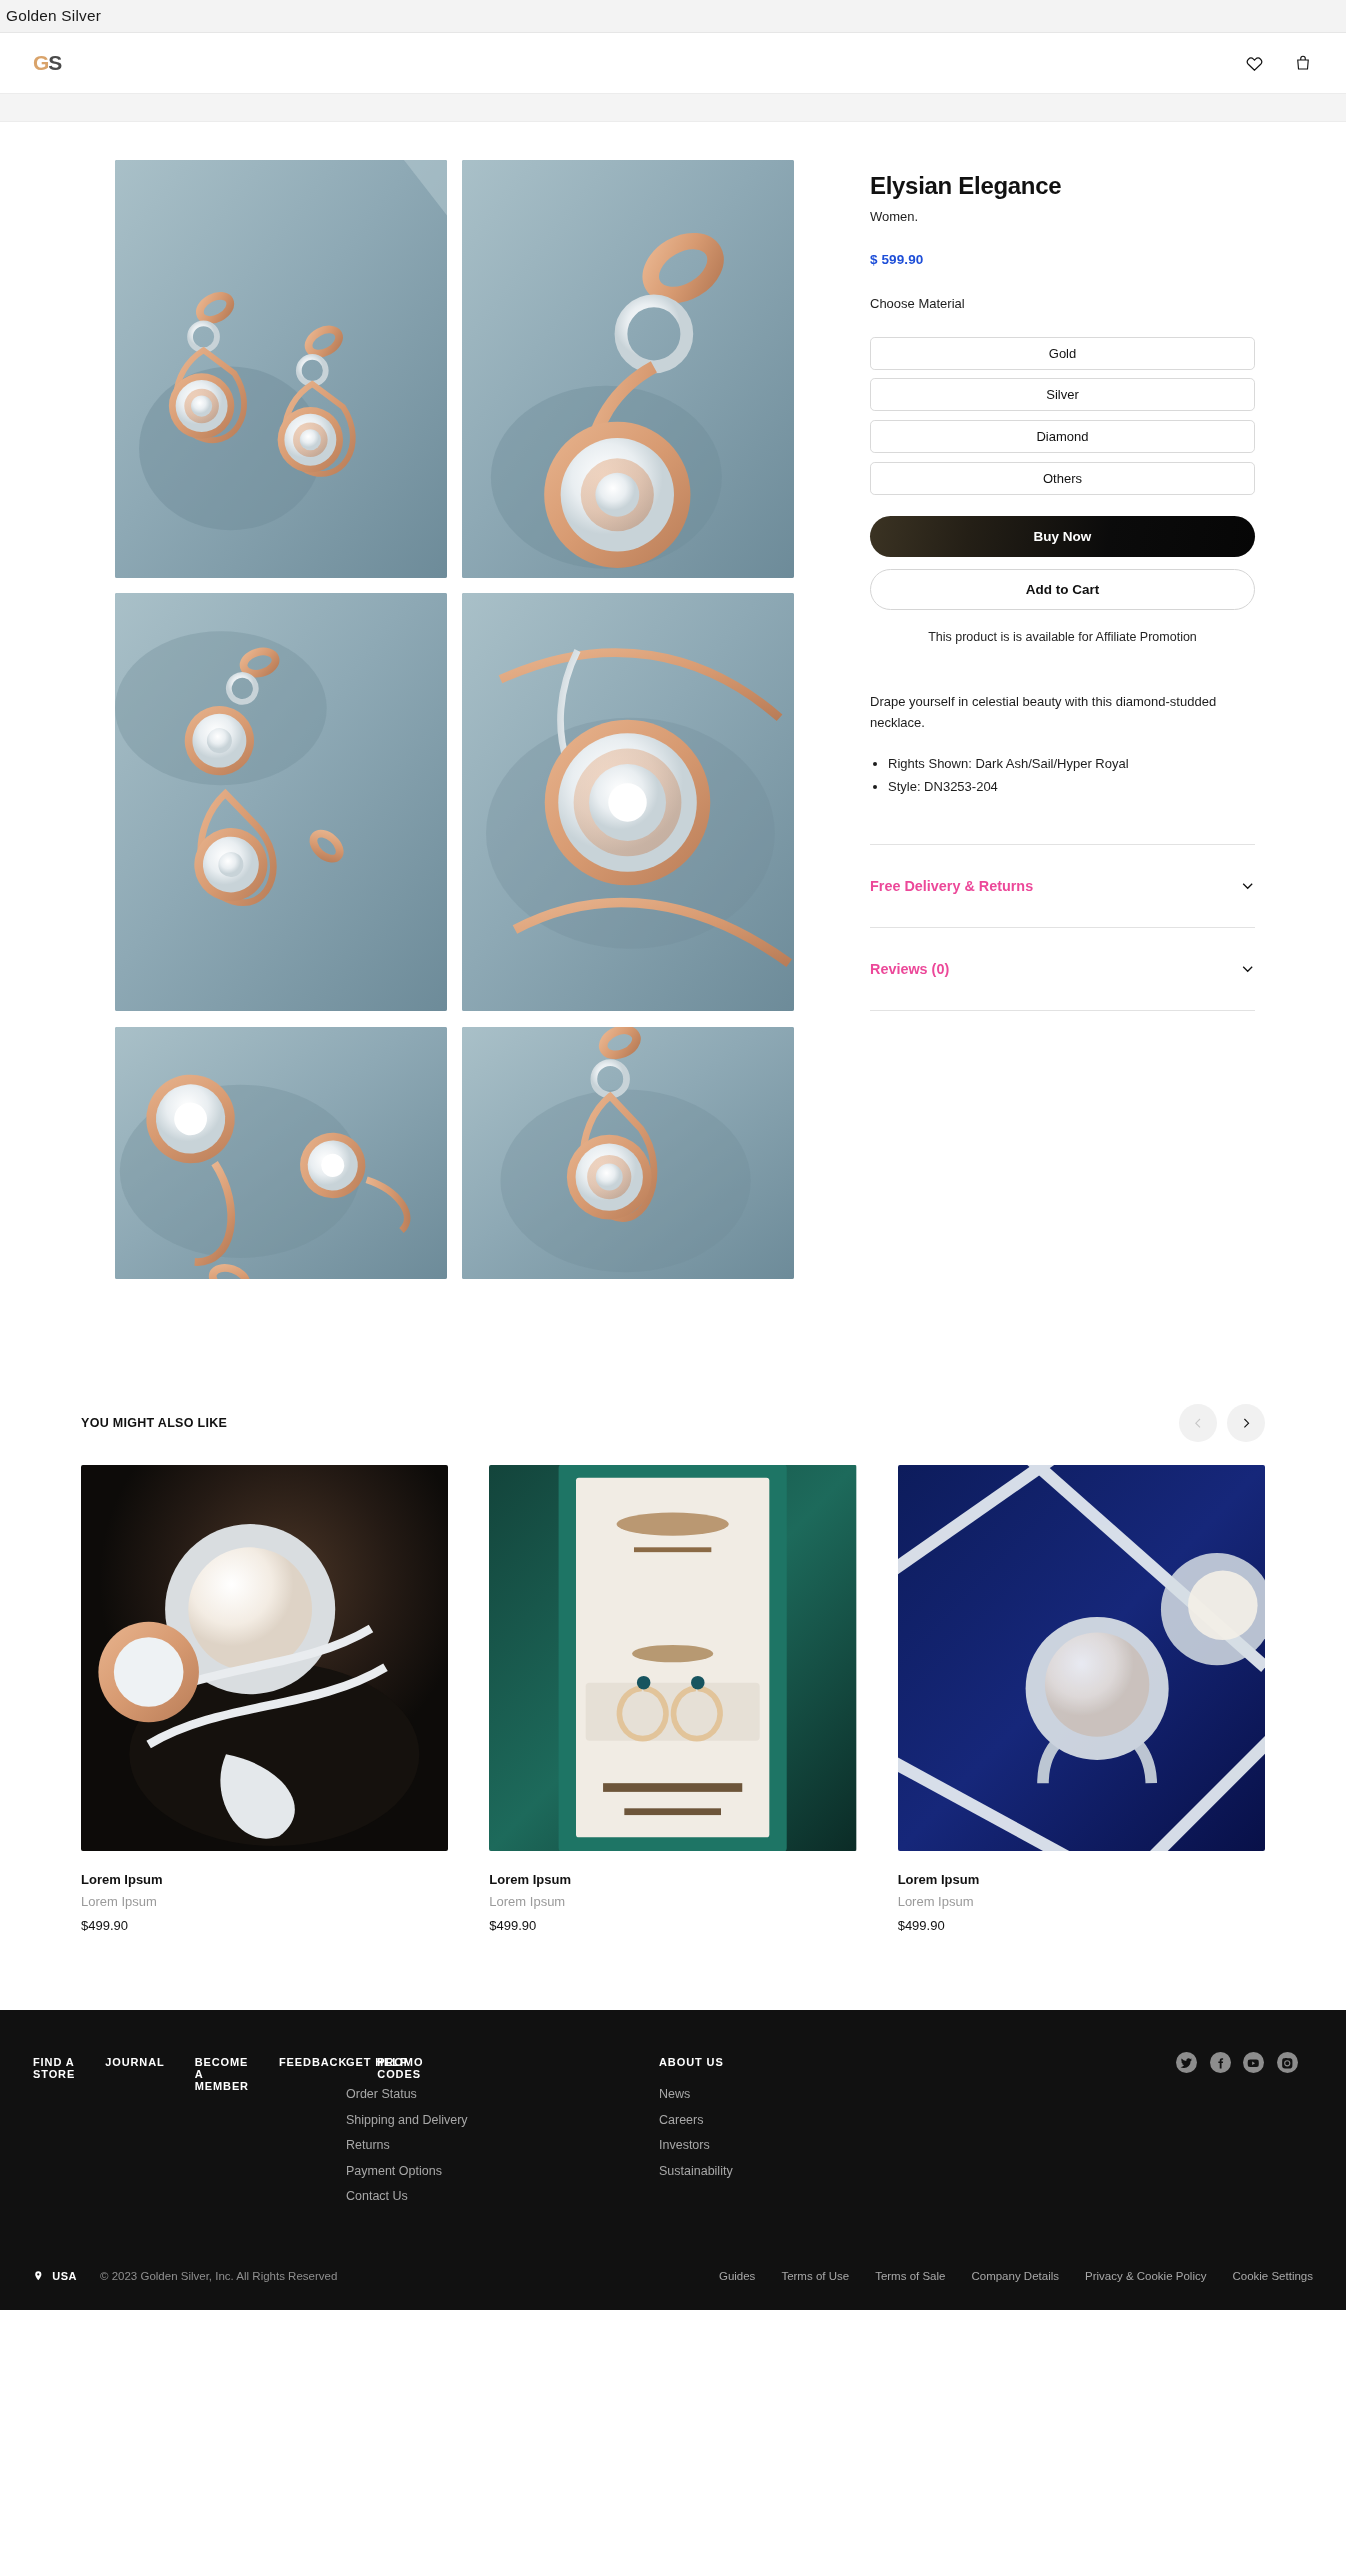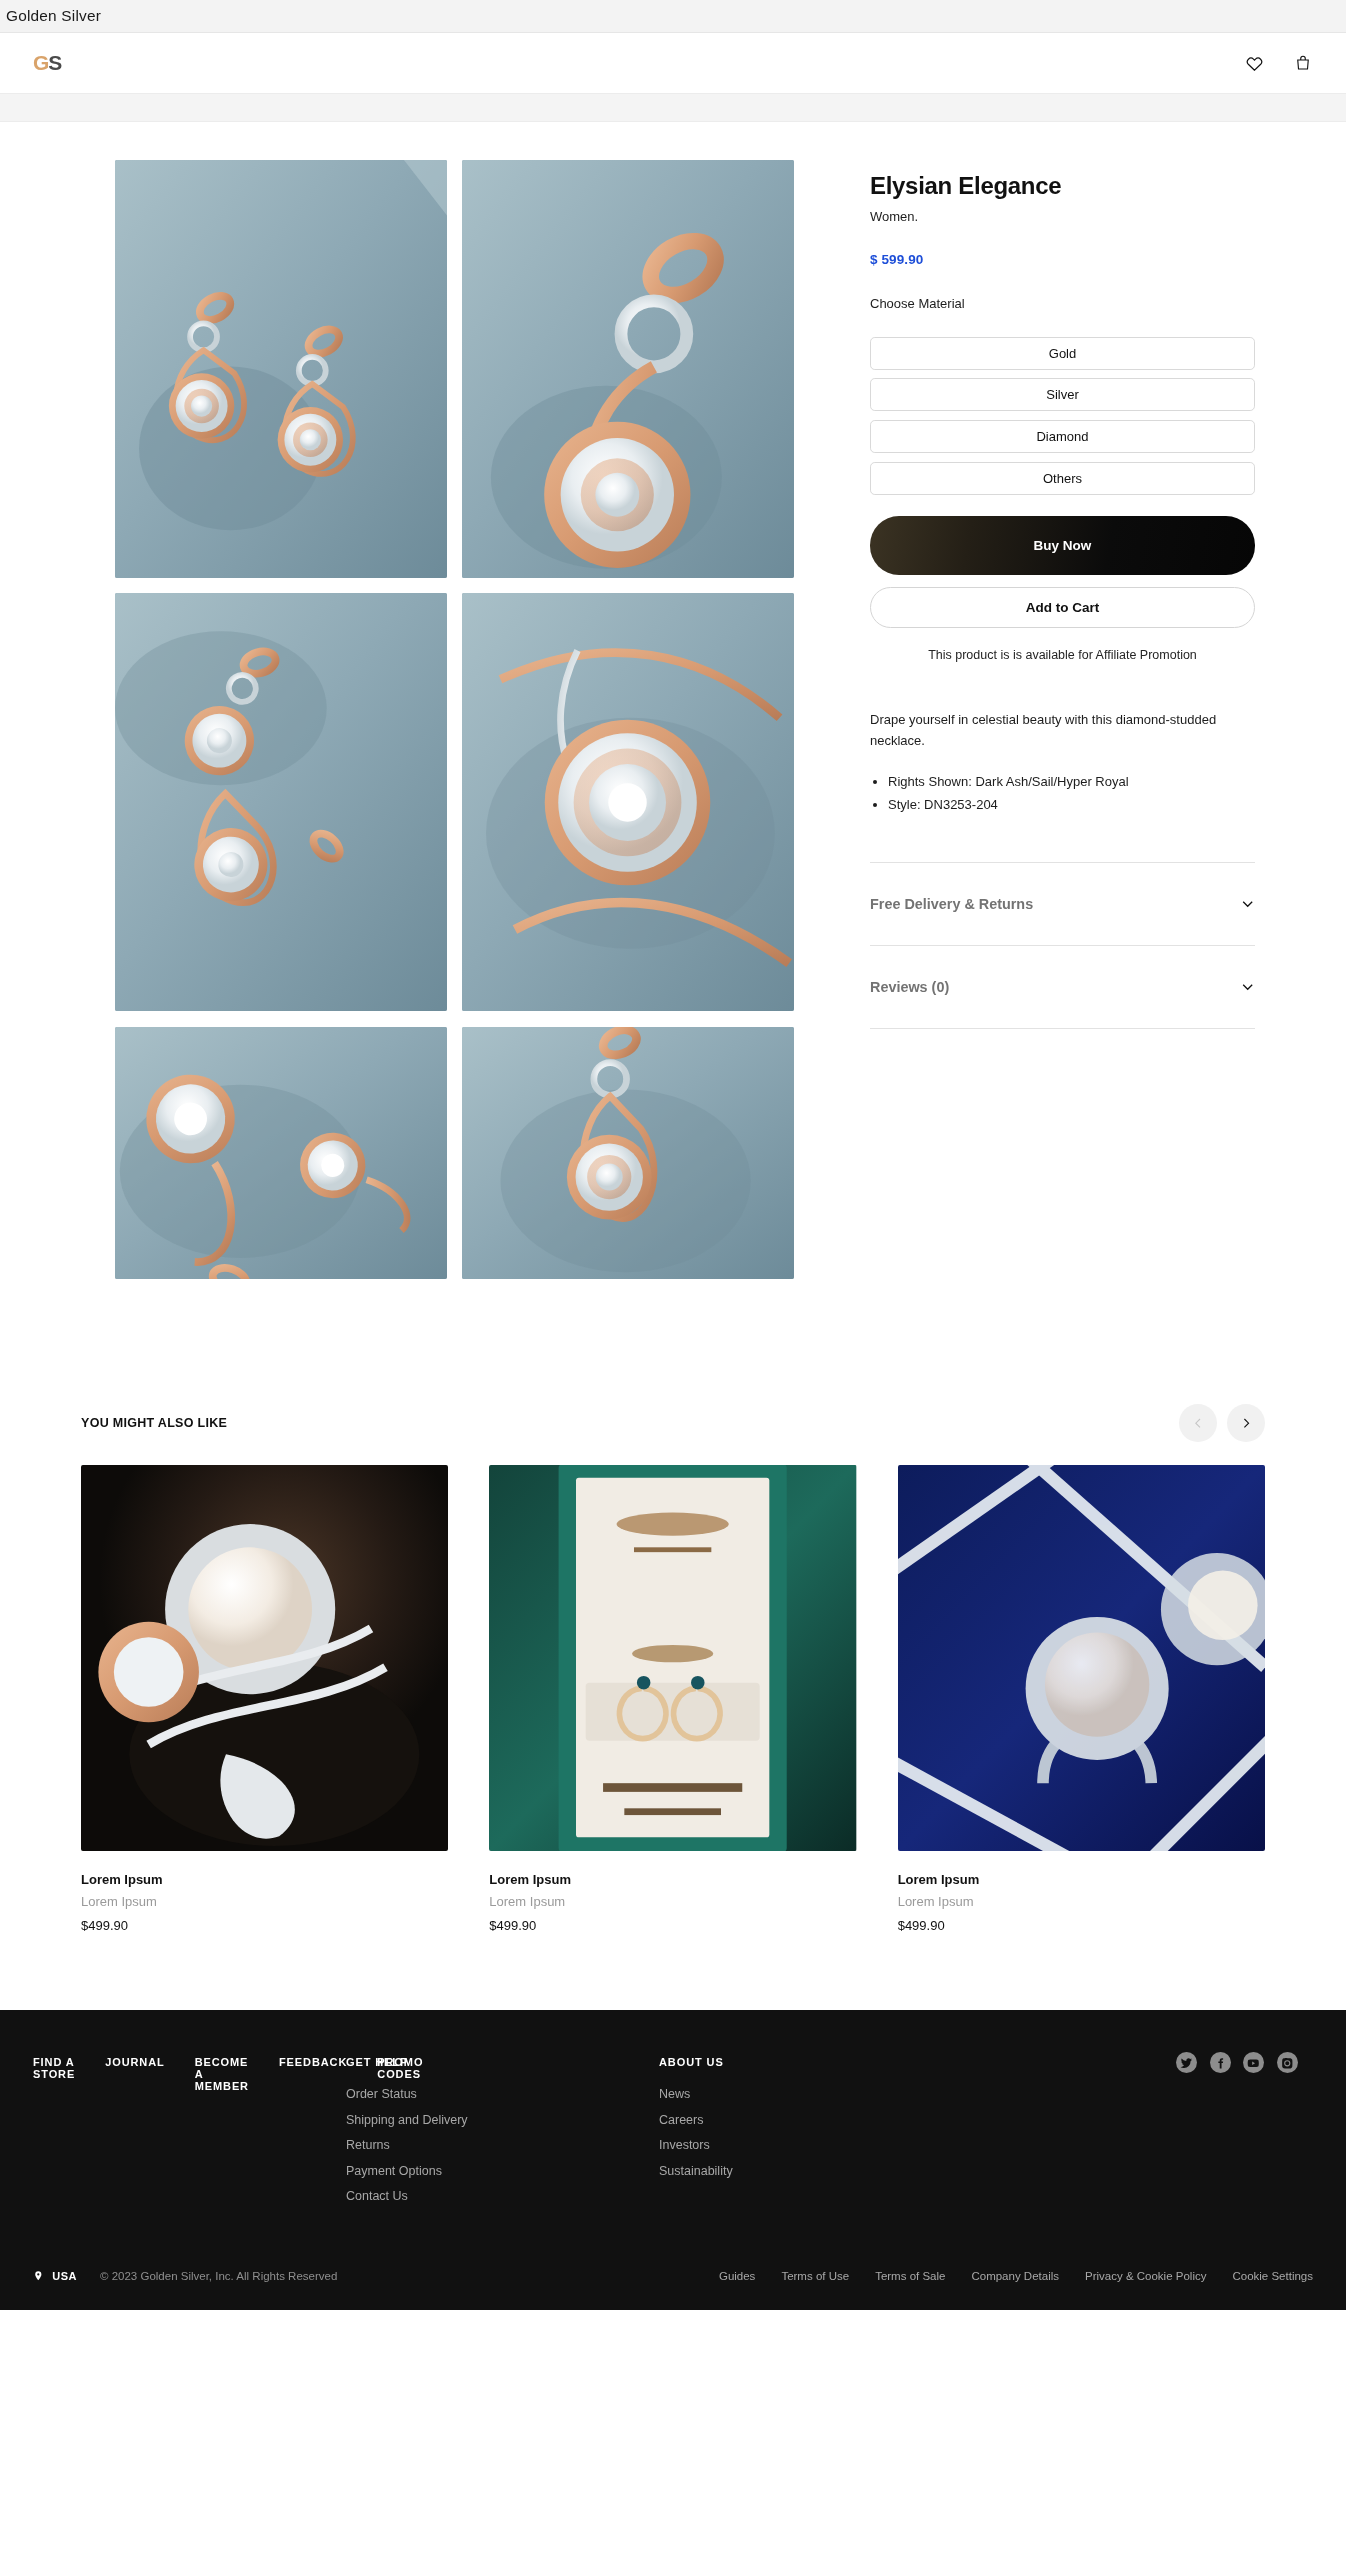--- a/index.html
+++ b/index.html
@@ -30,33 +30,33 @@
   .details{margin-left:74px;width:385px;padding-top:11.5px}
   .ptitle{font-size:24px;font-weight:700;color:#111;letter-spacing:-0.3px;line-height:1.15}
   .pcat{font-size:13px;color:#1d1d1d;margin-top:9.6px}
   .pprice{font-size:13.5px;font-weight:700;color:#1d4ed8;margin-top:28px;letter-spacing:0.1px}
   .choose{font-size:13px;color:#1d1d1d;margin-top:29px}
 
   .matgrid{display:grid;grid-template-columns:1fr;gap:8.7px;margin-top:26px}
   .matbtn{height:33px;border:1px solid #d9d9d9;border-radius:4.8px;background:#fff;font-size:13px;color:#111;
           display:flex;align-items:center;justify-content:center;cursor:pointer;font-family:inherit}
 
-  .buy{margin-top:21px;height:59px;width:100%;border-radius:29px;border:none;cursor:pointer;
+  .buy{margin-top:21px;height:41px;width:100%;border-radius:29px;border:none;cursor:pointer;
        background:linear-gradient(100deg,#3b3323 0%,#241f16 26%,#0b0b0b 62%,#060606 100%);
        color:#fff;font-size:13.5px;font-weight:700;font-family:inherit}
   .cart{margin-top:12.5px;height:41px;width:100%;border-radius:29px;border:1px solid #d5d5d5;background:#fff;
         color:#111;font-size:13.5px;font-weight:700;cursor:pointer;font-family:inherit}
   .affil{margin-top:18px;text-align:center;font-size:12.5px;color:#252525;line-height:1.55;padding:0 17.3px}
 
   .desc{margin-top:43px;font-size:13px;color:#1d1d1d;line-height:1.62}
   .bullets{margin-top:19px;padding-left:18px;font-size:13px;color:#1d1d1d;line-height:1.78}
 
   .acc{margin-top:46px;border-top:1px solid #e2e2e2}
   .accrow{border-bottom:1px solid #e2e2e2;height:83px;display:flex;align-items:center;justify-content:space-between;cursor:pointer}
-  .acctitle{font-size:14.4px;font-weight:700;color:#737373}
+  .acctitle{font-size:14.4px;font-weight:700;color:#ec4899}
   .chev{width:15.4px;height:15.4px;color:#111}
 
   
   .reco{margin-top:125px;padding:0 81px}
   .recohead{display:flex;align-items:center;justify-content:space-between;height:38px}
   .recotitle{font-size:12.5px;font-weight:700;letter-spacing:0.3px;color:#111}
   .arrows{display:flex;gap:9.6px}
   .arw{width:38px;height:38px;border-radius:50%;background:#f1f1f1;display:flex;align-items:center;justify-content:center;cursor:pointer;color:#111}
   .arw.dis{color:#c6c6c6;cursor:default}
   .recogrid{display:grid;grid-template-columns:repeat(3,1fr);gap:41px;margin-top:23px}

